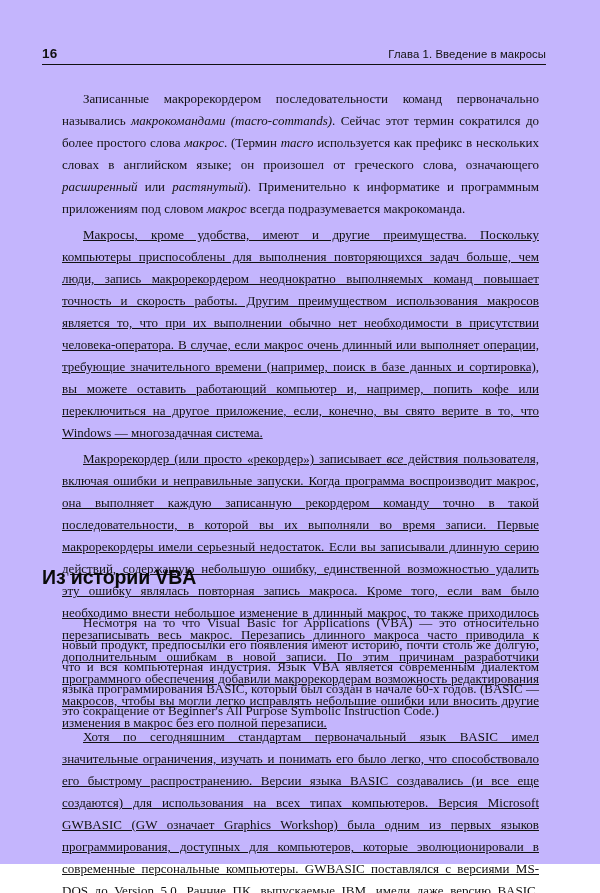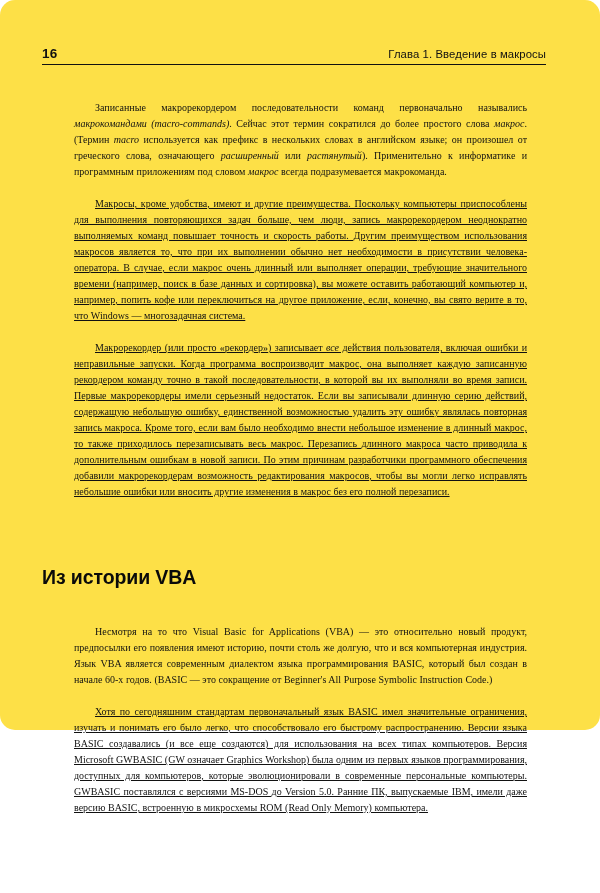--- a/index.html
+++ b/index.html
@@ -11,23 +11,22 @@
     width: 600px;
     height: 893px;
     overflow: hidden;
     font-family: "Liberation Serif", "DejaVu Serif", serif;
     color: #111111;
     -webkit-font-smoothing: antialiased;
   }
   .page {
     position: relative;
     width: 600px;
-    height: 730px;
-    background: #fde047;
-    border-radius: 15px;
+    height: 864px;
+    background: #c4b5fd;
   }
 
   
   .running-head {
     position: absolute;
     left: 42px;
     top: 46px;
     width: 504px;
     display: flex;
     align-items: baseline;
@@ -50,25 +49,25 @@
   }
 
   
   .text-column {
     position: absolute;
     left: 58px;
     top: 84px;
     width: 485px;
   }
   p.para {
-    margin: 16px;
+    margin: 4px;
     text-align: justify;
     text-justify: inter-word;
-    font-size: 10px;
-    line-height: 16px;
+    font-size: 13px;
+    line-height: 22px;
     text-indent: 21px;
     hyphens: manual;
     word-spacing: 0.1px;
   }
   p.para + p.para {
     margin-top: 0;
     text-decoration: underline;
   }
   i, .it {
     font-style: italic;

